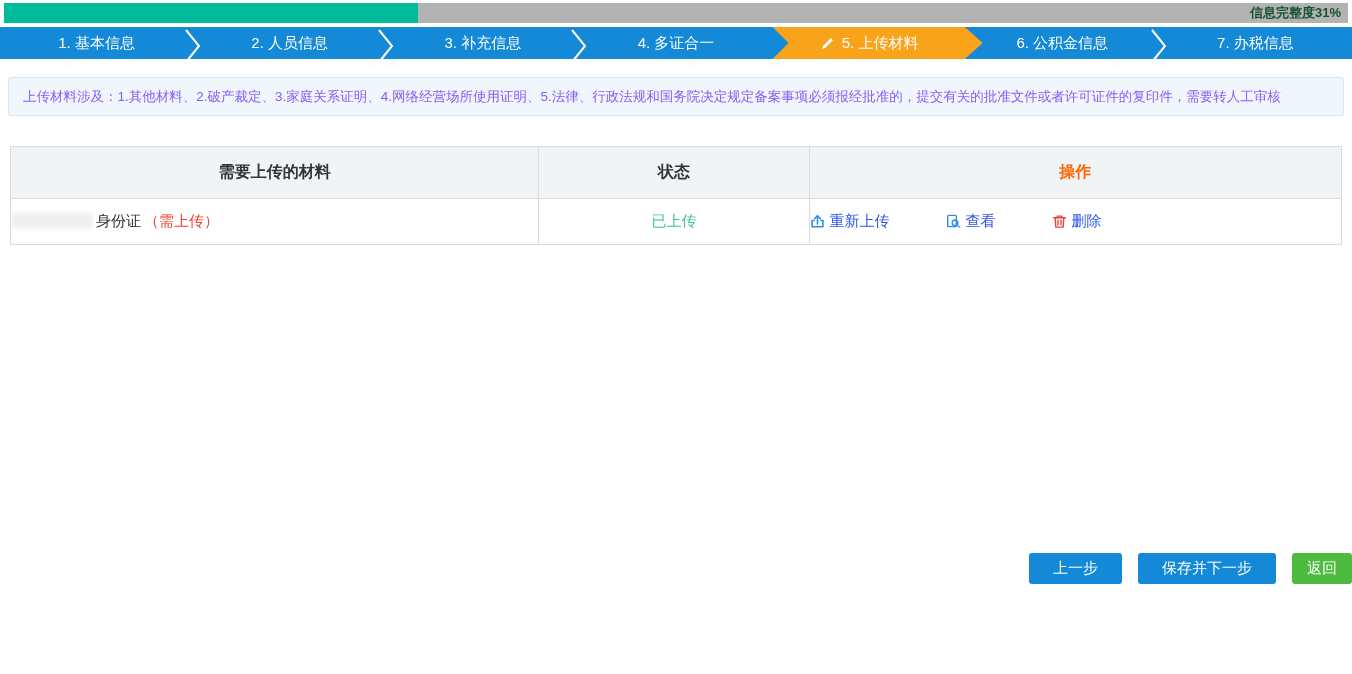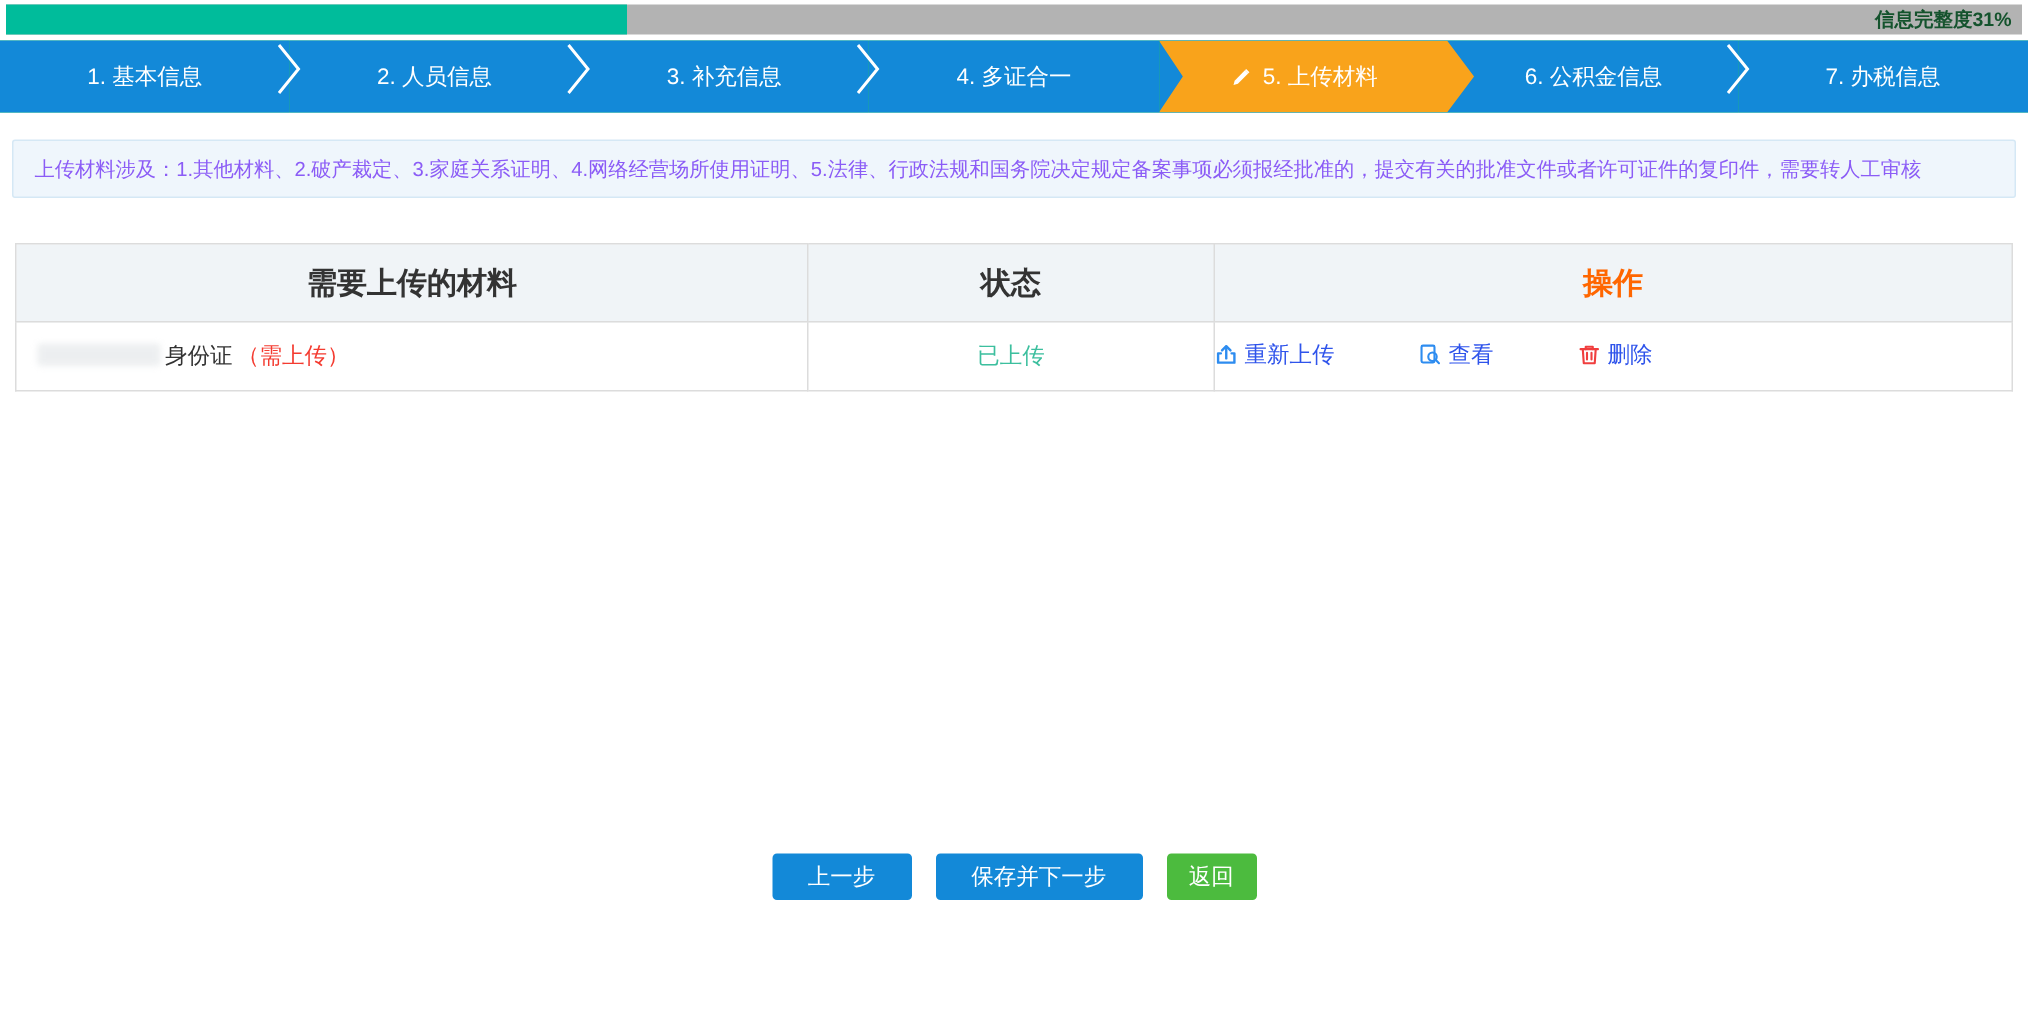--- a/index.html
+++ b/index.html
@@ -6,55 +6,55 @@
   html,body { width:1352px; height:674px; background:#fff; overflow:hidden;
               font-family:"Liberation Sans","DejaVu Sans",sans-serif; }
 
   
   .progress-track { position:relative; margin:3px 4px 0; height:20px; background:#b3b3b3; }
   .progress-fill  { width:30.8%; height:100%; background:#00bc9b; }
   .progress-label { position:absolute; right:7px; top:0; line-height:20px;
                     color:#14532d; font-size:13px; font-weight:bold; }
 
   
-  .stepbar { display:flex; height:48px; background:#22c55e; margin-top:4px; position:relative; }
+  .stepbar { display:flex; height:32px; background:#5eead4; margin-top:4px; position:relative; }
   .step { flex:1; position:relative; display:flex; align-items:center; justify-content:center;
           gap:7px; color:#fff; font-size:15px; background:#1389d8; cursor:pointer; }
   .step.disabled { background:#b3b3b3; cursor:default; }
   .sepchev { position:absolute; left:-9px; top:2px; z-index:1; }
   .step.endarrow::after { content:""; position:absolute; left:100%; top:0; z-index:1;
           border-left:15px solid #1389d8; border-top:19px solid transparent; border-bottom:19px solid transparent; }
   .active-shape { position:absolute; left:0; right:-17px; top:0; bottom:0; background:#f9a31b; z-index:2;
           clip-path: polygon(0 0, calc(100% - 18px) 0, 100% 50%, calc(100% - 18px) 100%, 0 100%, 16px 50%); }
   .step .content { position:relative; z-index:3; display:flex; align-items:center; gap:7px; }
 
   
   .notice { margin:18px 8px 0; background:#eff6fc; border:1px solid #d5e8f5; border-radius:2px;
             padding:9px 14px; font-size:13.5px; color:#8b5cf6; line-height:19px; }
 
   
   table { width:calc(100% - 20px); margin:30px 10px 0; border-collapse:collapse; table-layout:fixed; }
   th, td { border:1px solid #dcdcdc; }
-  thead th { background:#f0f4f7; height:52px; font-size:20px; font-weight:bold; color:#333; text-align:center; }
+  thead th { background:#f0f4f7; height:52px; font-size:16px; font-weight:bold; color:#333; text-align:center; }
   thead th.col-action { color:#ff6600;font-family:Liberation Serif, serif; }
   col.c-material { width:39.7%; } col.c-status { width:20.3%; } col.c-action { width:40%; }
   td { height:46px; font-size:15px; color:#333; background:#fff; }
-  .cell-material { text-align:left; padding-left:14px; }
+  .cell-material { text-align:left; }
   .redacted { display:inline-block; width:82px; height:15px; margin-right:3px; vertical-align:-2px;
               background:#dbdfe2; opacity:.5; border-radius:2px; filter:blur(2px); }
   .req { color:#f43b30; margin-left:3px; }
   .cell-status { text-align:center; }
   .st-uploaded { color:#3cbf9e; } .st-not-uploaded { color:#ffa13d; }
   .cell-actions { }
   .action-link { display:inline-flex; align-items:center; gap:5px; color:#2f54eb;
                  margin-right:56px; cursor:pointer; text-decoration:none; font-size:15px; }
   .action-link svg { flex:none; }
 
   
-  .footer { margin-top:308px; display:flex; justify-content:center; gap:16px; }
+  .footer { margin-top:308px; display:flex; justify-content:flex-end; gap:16px; }
   .btn { height:31px; border:none; border-radius:3px; color:#fff; font-size:15px;
          font-family:inherit; cursor:pointer; padding:0 24px; }
   .btn-blue  { background:#1389d8; }
   .btn-green { background:#4cbb3e; padding:0 15px; }
 </style>
 </head>
 <body>
 
 <div class="page">
 

